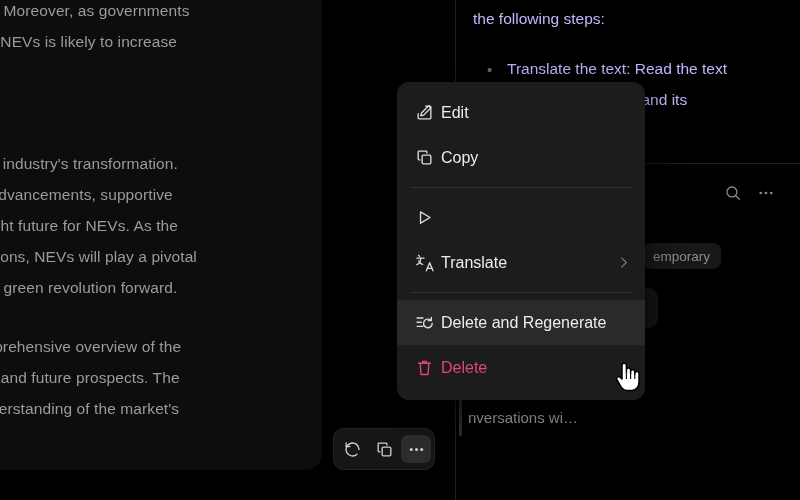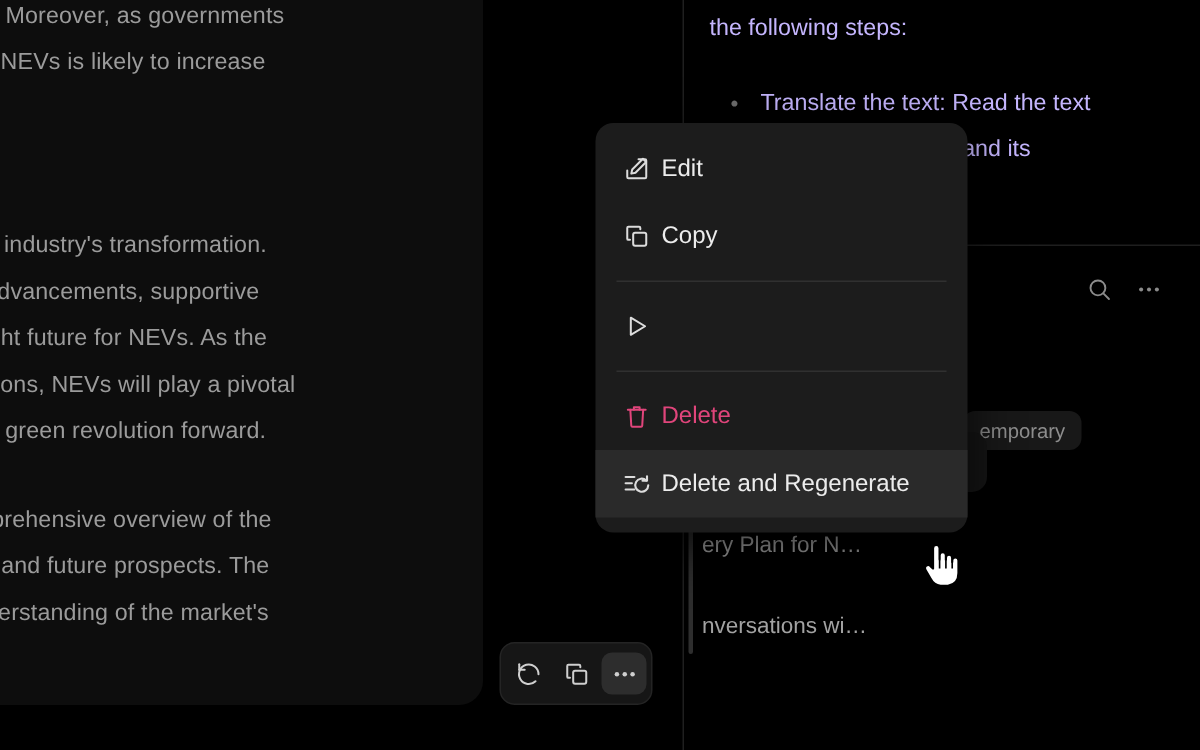--- a/index.html
+++ b/index.html
@@ -224,21 +224,21 @@
         <span style="display: flex;">
           <svg width="18" height="18" viewBox="0 0 24 24" fill="currentColor">
             <circle cx="5" cy="12" r="1.8"></circle>
             <circle cx="12" cy="12" r="1.8"></circle>
             <circle cx="19" cy="12" r="1.8"></circle>
           </svg>
         </span>
       </div>
     </div>
   <div id="right-chip-host">
-      <div class="chip" style="left: 186px; top: 243px; margin-top: 31px;">emporary</div>
+      <div class="chip" style="left: 186px; top: 243px;">emporary</div>
     </div>
   <div id="right-history">
       <div class="hist-item active" style="left: -2px; top: 288px; width: 190px;">
         <span>icle Market An…</span>
       </div>
       <div class="hist-item" style="left: -2px; top: 343px; width: 190px;">
         <span>ery Plan for N…</span>
       </div>
       <div class="hist-item" style="left: -2px; top: 397px; width: 190px;">
         <span>nversations wi…</span>
@@ -297,41 +297,59 @@
       <span class="mi-label">Copy</span>
     </div>
     <div class="menu-sep"></div>
     <div class="menu-item">
       <span class="mi-icon">
         <svg width="19" height="19" viewBox="0 0 24 24" fill="none" stroke="currentColor" stroke-width="1.7" stroke-linecap="round" stroke-linejoin="round">
           <path d="M7 4.8 19 12 7 19.2z"></path>
         </svg>
       </span>
     </div>
+    <div class="menu-item">
+      <span class="mi-icon">
+        <svg width="20" height="20" viewBox="0 0 24 24" fill="none" stroke="currentColor" stroke-width="1.6" stroke-linecap="round" stroke-linejoin="round">
+          <path d="M4.2 2.6 5.4 4"></path>
+          <path d="M2.2 6.2h8.6"></path>
+          <path d="M6.6 6.2v1.2c0 3.4-2 5.6-4.4 6.6"></path>
+          <path d="M4.4 9.6c1 2 2.8 3.4 4.8 4.2"></path>
+          <path d="M13.6 21.4 17.6 11.6 21.6 21.4"></path>
+          <path d="M14.9 18.4h5.4"></path>
+        </svg>
+      </span>
+      <span class="mi-label">Translate</span>
+      <span class="mi-chevron">
+        <svg width="15" height="15" viewBox="0 0 24 24" fill="none" stroke="currentColor" stroke-width="1.8" stroke-linecap="round" stroke-linejoin="round">
+          <path d="M9 4.5 16.5 12 9 19.5"></path>
+        </svg>
+      </span>
+    </div>
     <div class="menu-sep"></div>
-    <div class="menu-item danger">
-      <span class="mi-icon">
-        <svg width="19" height="19" viewBox="0 0 24 24" fill="none" stroke="currentColor" stroke-width="1.7" stroke-linecap="round" stroke-linejoin="round">
-          <path d="M4.5 6.6h15"></path>
-          <path d="M9.6 6.6V4.4h4.8v2.2"></path>
-          <path d="M6.6 6.6 7.4 20a.9.9 0 0 0 .9.8h7.4a.9.9 0 0 0 .9-.8l.8-13.4"></path>
-        </svg>
-      </span>
-      <span class="mi-label">Delete</span>
-    </div>
     <div class="menu-item hover">
       <span class="mi-icon">
         <svg width="20" height="20" viewBox="0 0 24 24" fill="none" stroke="currentColor" stroke-width="1.7" stroke-linecap="round" stroke-linejoin="round">
           <path d="M2.5 6h7"></path>
           <path d="M2.5 11h5"></path>
           <path d="M2.5 16h7"></path>
           <path d="M20.6 12.6a5.2 5.2 0 1 1-1.6-3.8"></path>
           <path d="M19.6 5.4v3.6h-3.6"></path>
         </svg>
       </span>
       <span class="mi-label">Delete and Regenerate</span>
     </div>
+    <div class="menu-item danger">
+      <span class="mi-icon">
+        <svg width="19" height="19" viewBox="0 0 24 24" fill="none" stroke="currentColor" stroke-width="1.7" stroke-linecap="round" stroke-linejoin="round">
+          <path d="M4.5 6.6h15"></path>
+          <path d="M9.6 6.6V4.4h4.8v2.2"></path>
+          <path d="M6.6 6.6 7.4 20a.9.9 0 0 0 .9.8h7.4a.9.9 0 0 0 .9-.8l.8-13.4"></path>
+        </svg>
+      </span>
+      <span class="mi-label">Delete</span>
+    </div>
   </div>
 
 <svg id="cursor" viewBox="0 0 26 32">
   <path d="M8 19 L8 5.5 A2.2 2.2 0 0 1 12.4 5.5 L12.4 13 L12.4 10.2 A2.1 2.1 0 0 1 16.6 10.2 L16.6 13.4 L16.6 11.8 A2.1 2.1 0 0 1 20.8 11.8 L20.8 14.6 L20.8 13.6 A2.1 2.1 0 0 1 25 13.6 L25 22 Q25 29.5 18 30.5 L13 30.5 Q8.5 30 6.5 26 L3 20 A2 2 0 0 1 6.5 17.6 Z" fill="#ffffff" stroke="#000000" stroke-width="1.5" stroke-linejoin="round"></path>
   <path d="M12.4 13.4 L12.4 19 M16.6 13.8 L16.6 19 M20.8 14.6 L20.8 19" stroke="#000000" stroke-width="1.1" fill="none"></path>
 </svg>
 
 </body></html>

